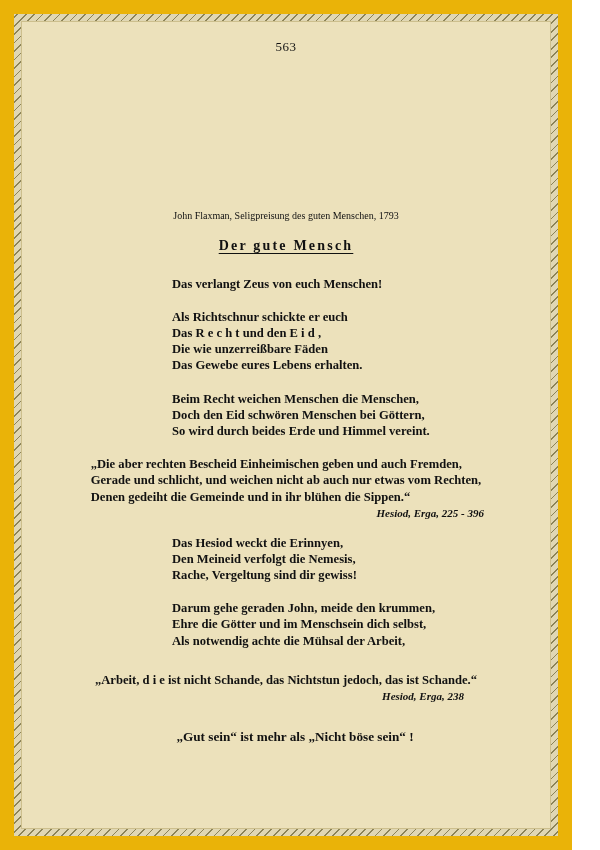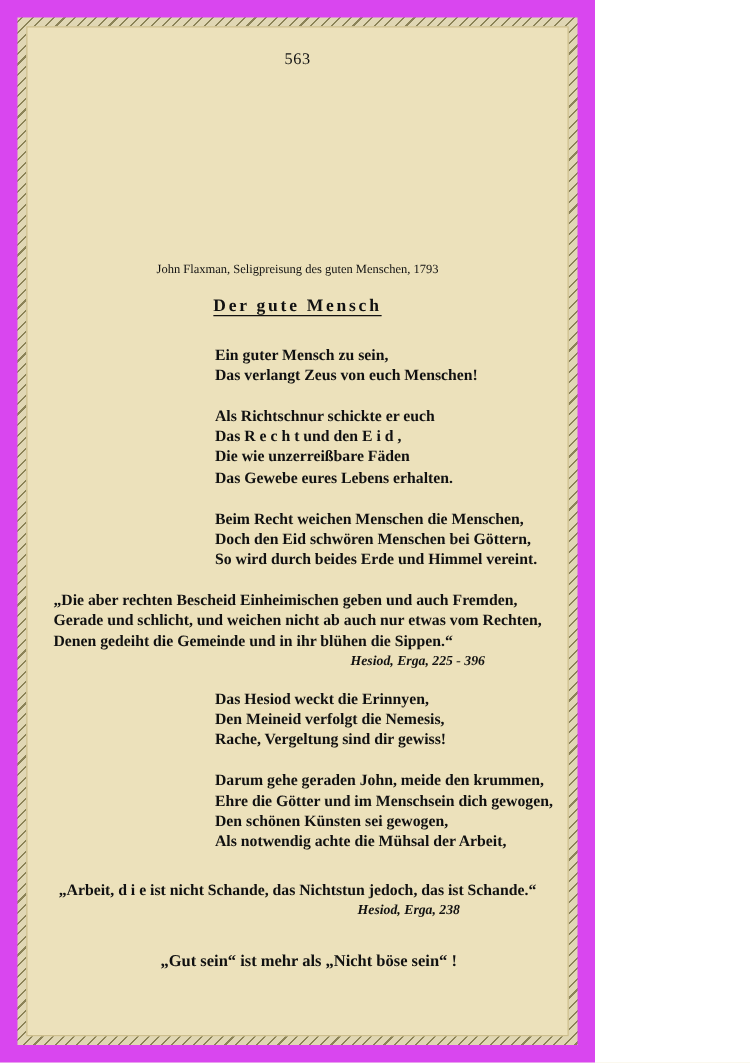--- a/index.html
+++ b/index.html
@@ -9,23 +9,23 @@
   }
   body {
     width: 600px;
     height: 850px;
     font-family: "Liberation Serif", serif;
     overflow: hidden;
   }
 
   .page {
     position: relative;
-    width: 476px;
+    width: 572px;
     height: 850px;
-    background: #d946ef;
+    background: #eab308;
     box-sizing: border-box;
   }
 
   
   .frame {
     position: absolute;
     left: 14px;
     top: 14px;
     right: 14px;
     bottom: 14px;
@@ -157,21 +157,20 @@
 
     <div class="page-number">563</div>
 
     <div class="body-block">
 
       <div class="caption">John Flaxman, Seligpreisung des guten Menschen, 1793</div>
 
       <div class="title">Der gute Mensch</div>
 
       <div class="stanza">
-        <div>Ein guter Mensch zu sein,</div>
         <div>Das verlangt Zeus von euch Menschen!</div>
       </div>
 
       <div class="stanza">
         <div>Als Richtschnur schickte er euch</div>
         <div>Das  R e c h t  und den  E i d ,</div>
         <div>Die wie unzerreißbare Fäden</div>
         <div>Das Gewebe eures Lebens erhalten.</div>
       </div>
 
@@ -191,22 +190,21 @@
       <div class="attrib">Hesiod, Erga, 225 - 396</div>
 
       <div class="stanza">
         <div>Das Hesiod weckt die Erinnyen,</div>
         <div>Den Meineid verfolgt die Nemesis,</div>
         <div>Rache, Vergeltung sind dir gewiss!</div>
       </div>
 
       <div class="stanza">
         <div>Darum gehe geraden John, meide den krummen,</div>
-        <div>Ehre die Götter und im Menschsein dich gewogen,</div>
-        <div>Den schönen Künsten sei gewogen,</div>
+        <div>Ehre die Götter und im Menschsein dich selbst,</div>
         <div>Als notwendig achte die Mühsal der Arbeit,</div>
       </div>
 
       <div class="gap-s"></div>
 
       <div class="quote">
         <span class="quote-lines">
           <span style="display:block">„Arbeit, d i e ist nicht Schande, das Nichtstun jedoch, das ist Schande.“</span>
         </span>
       </div>

